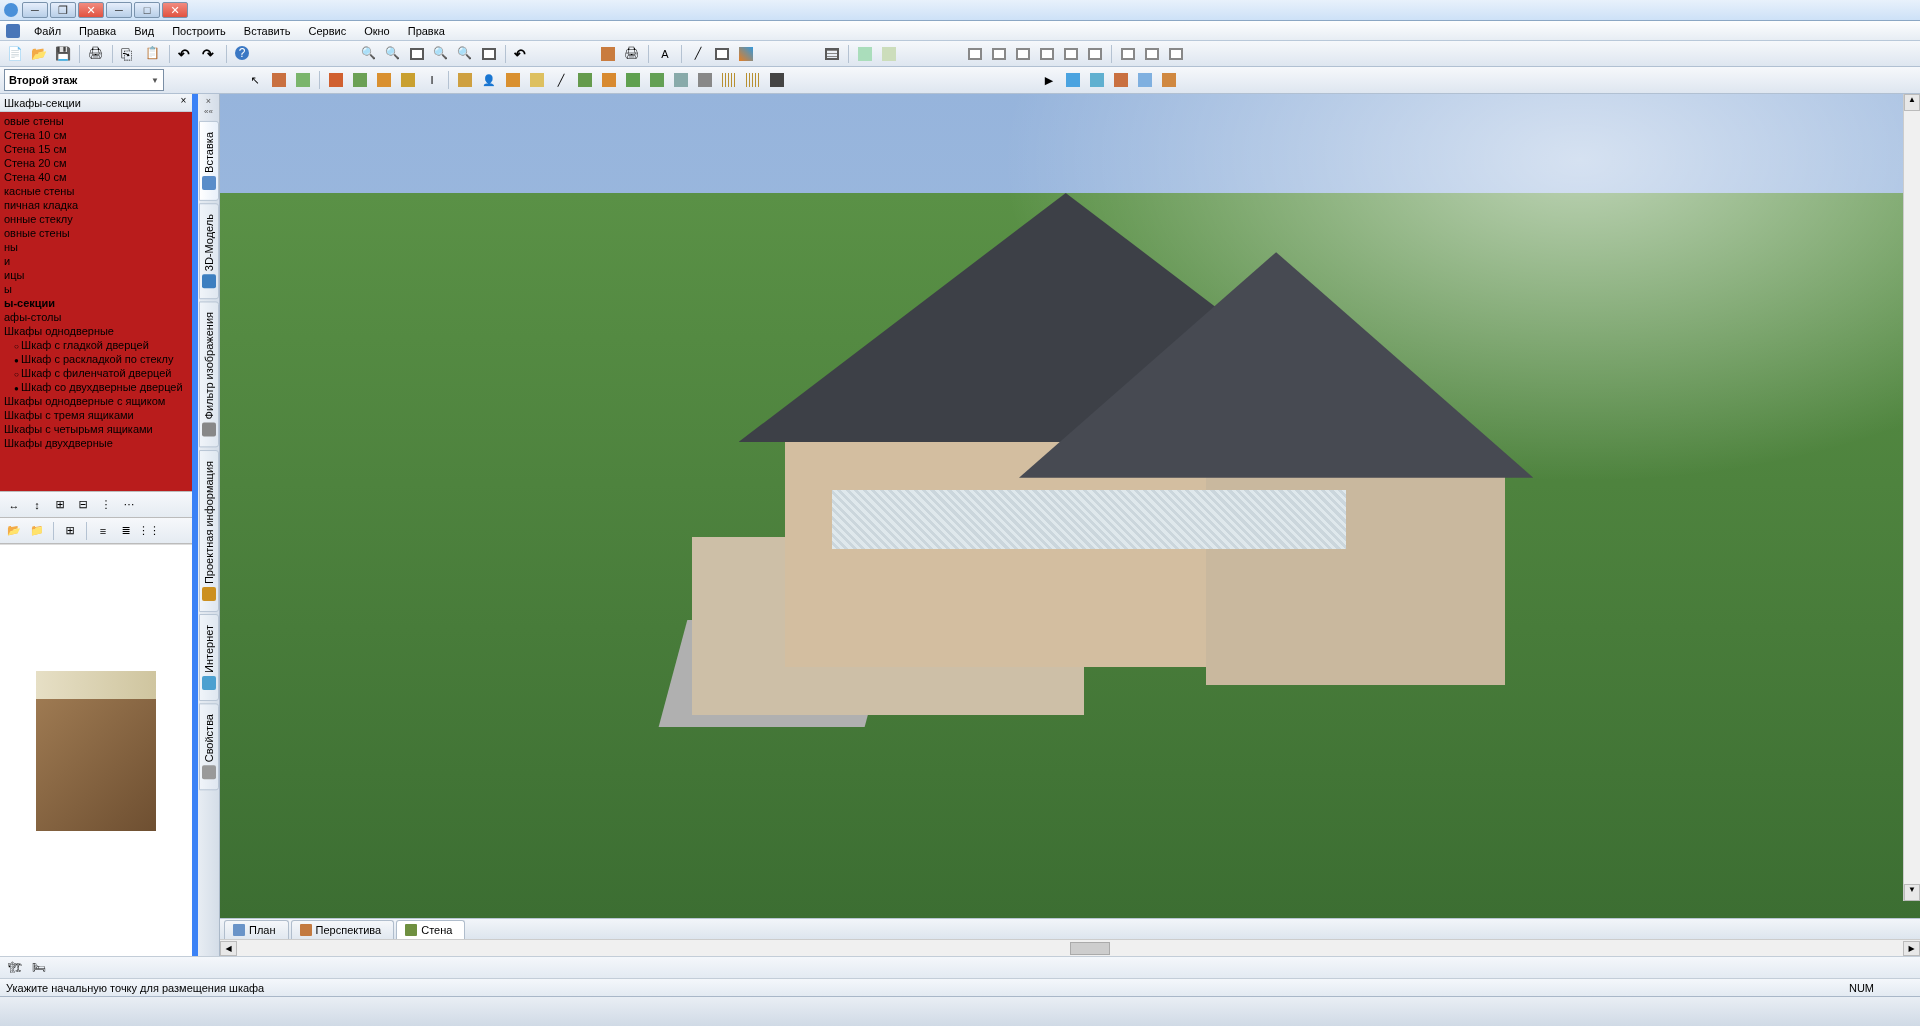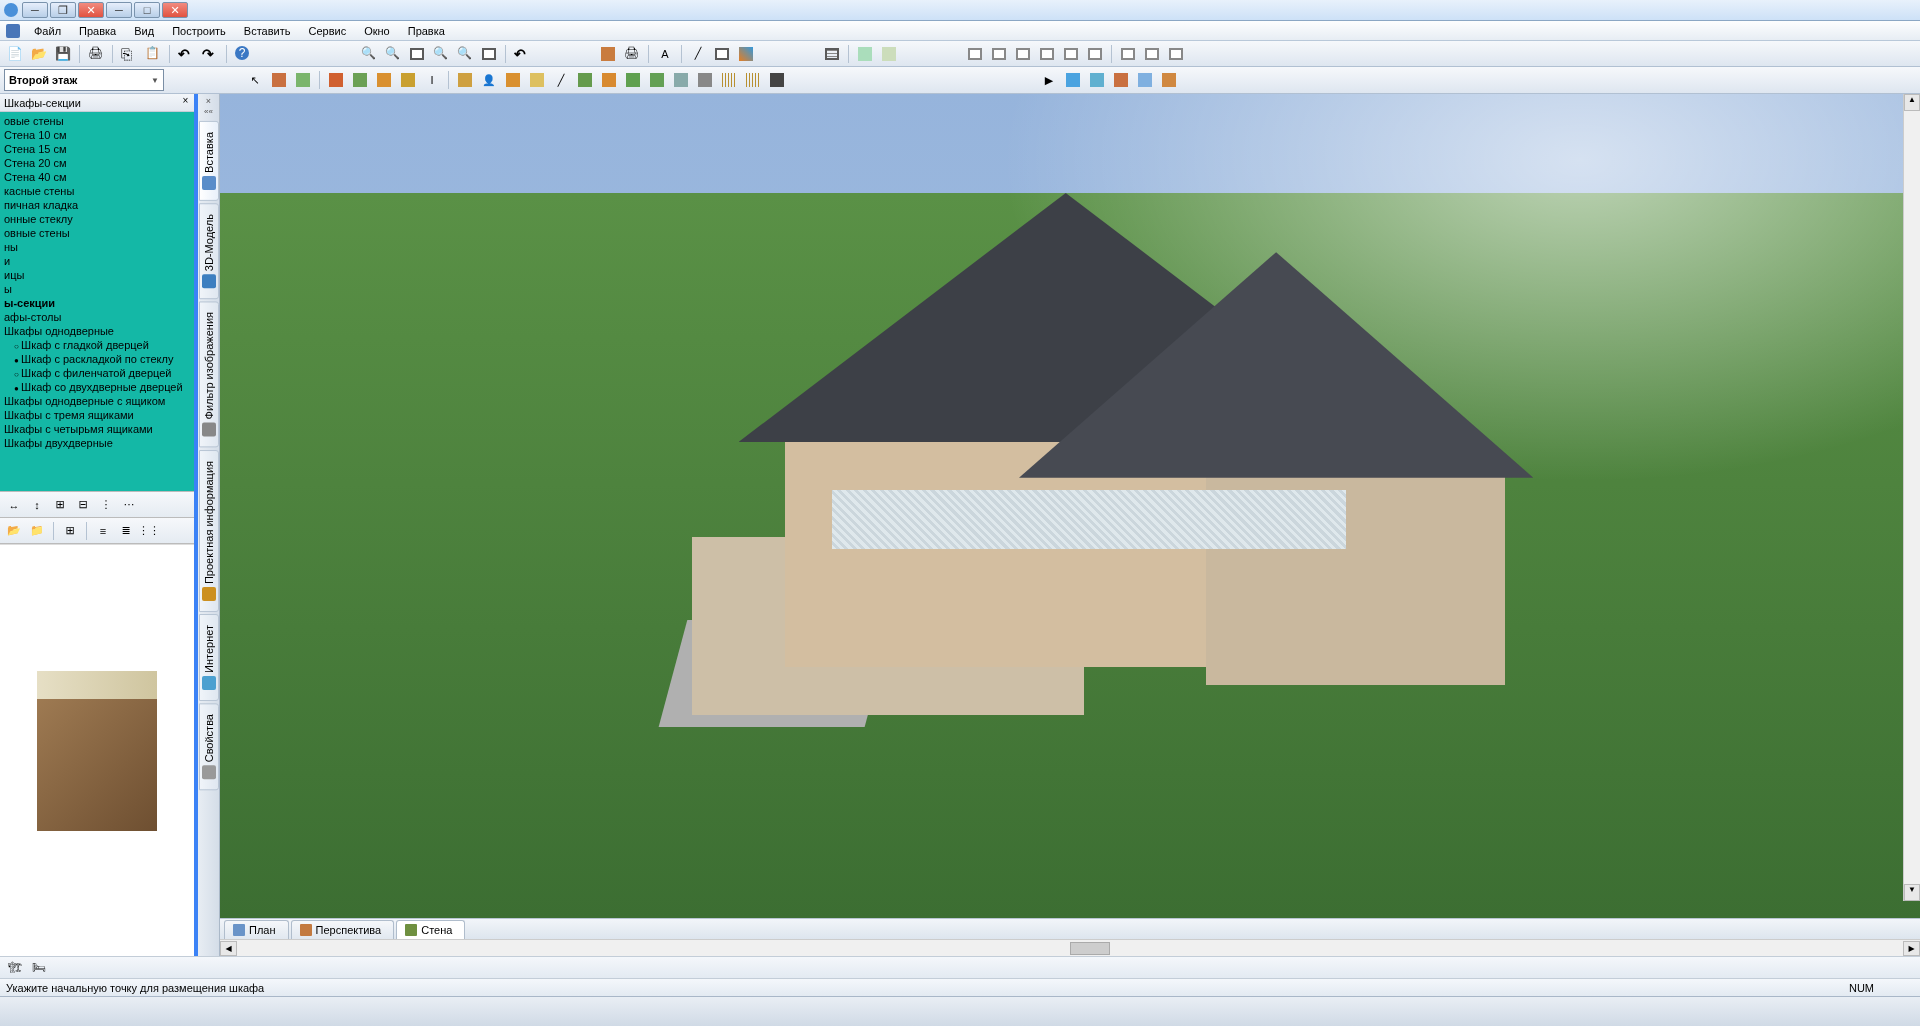--- a/index.html
+++ b/index.html
@@ -29,21 +29,21 @@
 
 .second-row { height: 27px; background: linear-gradient(#f6f8fb, #dee6f0); border-bottom: 1px solid #b1c0d2; display: flex; align-items: center; }
 .floor-select { width: 160px; height: 22px; background: #fff; border: 1px solid #7a8ea5; margin-left: 4px; display: flex; align-items: center; padding: 0 4px; font-weight: bold; position: relative; }
 .floor-select::after { content: "▼"; position: absolute; right: 4px; font-size: 8px; color: #555; }
 .tools-row { display: flex; align-items: center; gap: 2px; margin-left: 80px; }
 
 
 .main-area { flex: 1; display: flex; background: #f0f0f0; min-height: 0; }
 
 
-.left-panel { width: 198px; display: flex; flex-direction: column; border-right: 4px solid #3b82f6; background: #14b8a6; }
+.left-panel { width: 198px; display: flex; flex-direction: column; border-right: 6px solid #3b82f6; background: #b91c1c; }
 .panel-header { height: 18px; background: linear-gradient(#f3f6fa, #e2e8f0); border-bottom: 1px solid #c5cdd6; padding-left: 4px; display: flex; align-items: center; position: relative; }
 .panel-header .close-x { position: absolute; right: 2px; top: 1px; width: 13px; height: 13px; font-size: 10px; text-align: center; cursor: pointer; }
 .tree-list { flex: 0 0 auto; height: 380px; overflow: hidden; border-bottom: 1px solid #bbb; padding: 2px 0; }
 .tree-item { padding: 1px 4px; white-space: nowrap; cursor: default; }
 .tree-item.bold { font-weight: bold; }
 .tree-item.indent { padding-left: 14px; }
 .tree-item.indent::before { content: "○ "; font-size: 8px; }
 .tree-item.indent.filled::before { content: "● "; }
 .mini-toolbar { height: 26px; border-bottom: 1px solid #bbb; background: linear-gradient(#f6f8fb, #e5ebf2); display: flex; align-items: center; gap: 3px; padding: 0 4px; flex-wrap: wrap; }
 .mini-btn { width: 20px; height: 20px; border: 1px solid transparent; display: flex; align-items: center; justify-content: center; cursor: pointer; }

